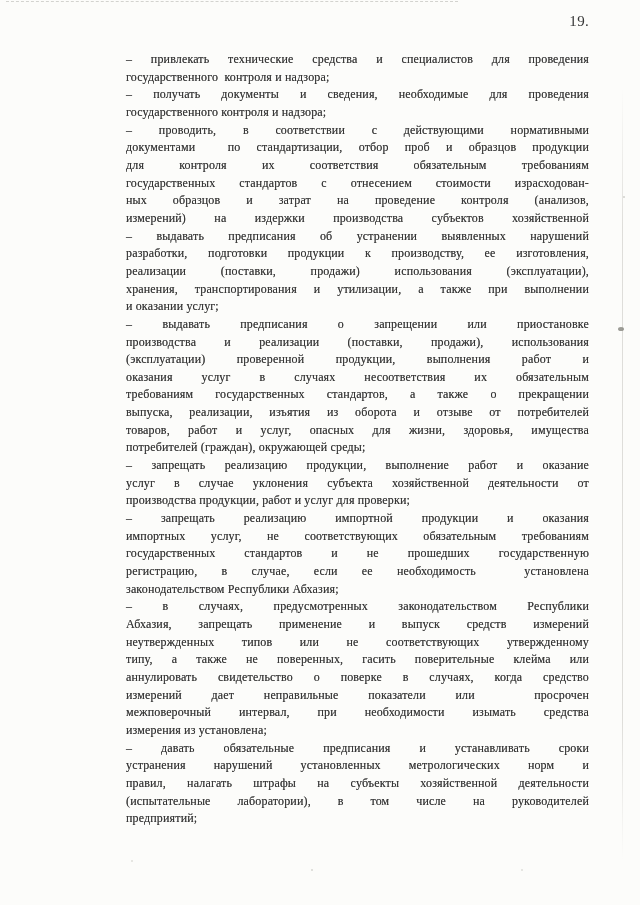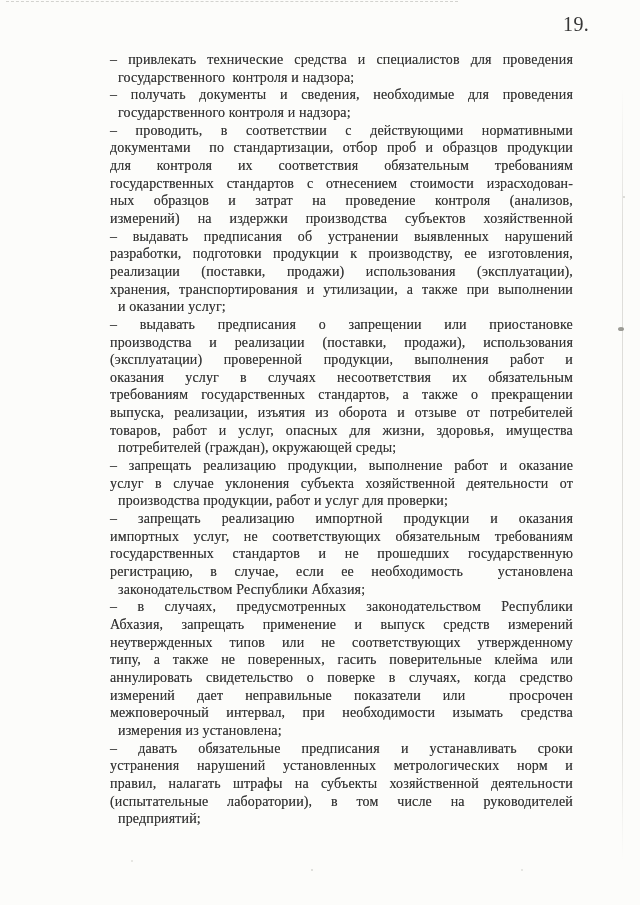--- a/index.html
+++ b/index.html
@@ -9,41 +9,41 @@
     height: 905px;
     margin: 0 auto;
     background: #fcfcfa;
     font-family: "Liberation Serif", "DejaVu Serif", serif;
     overflow: hidden;
   }
   .page-number {
     position: absolute;
     top: 13px;
     right: 51px;
-    font-size: 20px;
+    font-size: 15px;
     color: #363636;
     letter-spacing: 0.3px;
   }
   .text-block {
     position: absolute;
-    left: 110px;
+    left: 126px;
     top: 51px;
     width: 463px;
-    font-size: 14px;
+    font-size: 12px;
     line-height: 17.65px;
     color: #363636;
     letter-spacing: 0.15px;
     text-shadow: 0 0 0.35px rgba(54,54,54,0.65);
   }
   .para { margin: 0; }
   .line {
     text-align: justify;
     text-align-last: justify;
   }
-  .line.last { text-align-last: left; margin-left: 8px; }
+  .line.last { text-align-last: left; }
 
   
   .top-edge-line {
     position: absolute;
     top: 1px; left: 6px;
     width: 452px; height: 0;
     border-top: 1px dashed rgba(145,145,138,0.38);
   }
   .right-edge-line {
     position: absolute;

